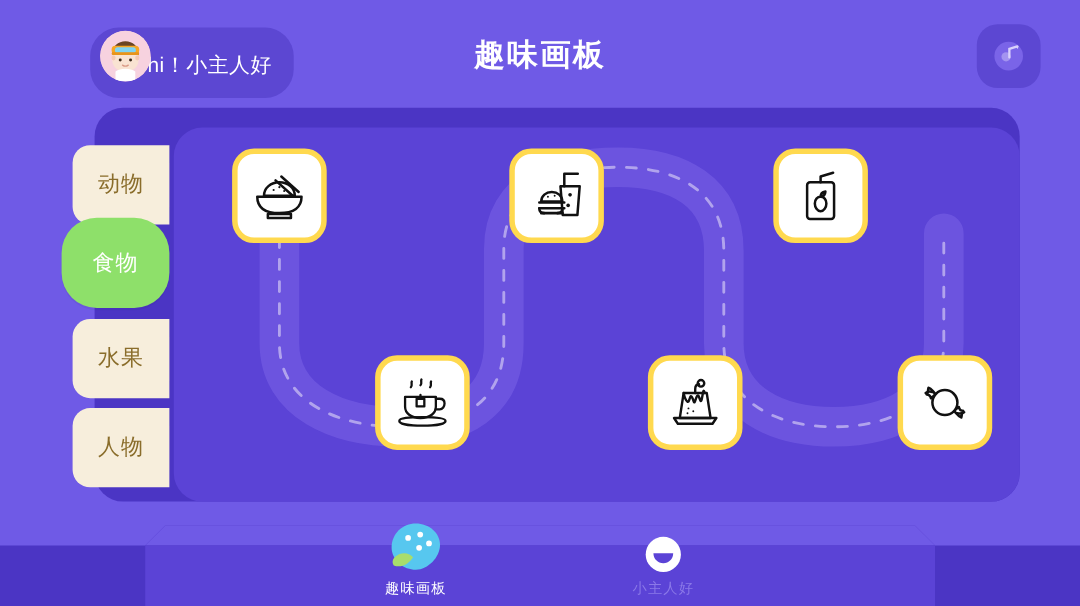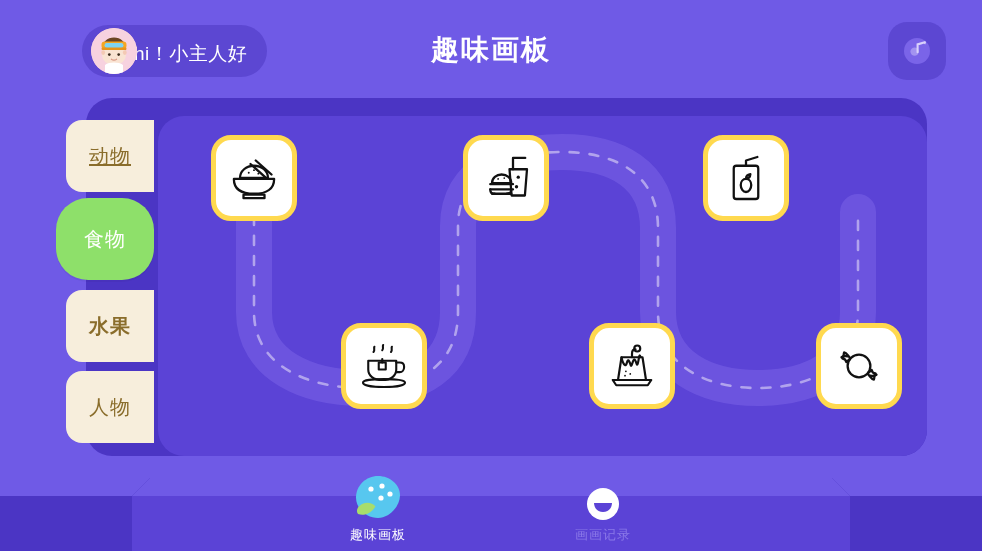--- a/index.html
+++ b/index.html
@@ -30,21 +30,21 @@
   .header {
     position: absolute;
     top: 0; left: 0;
     width: 982px;
     height: 100px;
   }
   .greeting-pill {
     position: absolute;
     left: 82px;
     top: 25px;
-    height: 52px;
+    height: 64px;
     padding: 4px 20px 0 52px;
     display: flex;
     align-items: center;
     background: #5c47d2;
     border-radius: 26px;
     box-sizing: border-box;
   }
   .greeting-text {
     color: #ffffff;
     font-size: 19px;
@@ -247,27 +247,27 @@
   <div class="board-outer"></div>
 
   <div class="board-inner">
     <svg class="path-svg" viewBox="0 0 769 340">
       <path d="M96 60 C96 60 96 150 96 196 C96 250 150 272 205 272 C260 272 300 250 300 196 L300 110 C300 56 350 36 404 36 C458 36 500 58 500 112 L500 196 C500 250 548 272 600 272 C652 272 700 250 700 196 L700 96" fill="none" stroke="#7a63e8" stroke-width="36" stroke-linecap="round" stroke-linejoin="round" opacity="0.55"></path>
       <path d="M96 60 C96 60 96 150 96 196 C96 250 150 272 205 272 C260 272 300 250 300 196 L300 110 C300 56 350 36 404 36 C458 36 500 58 500 112 L500 196 C500 250 548 272 600 272 C652 272 700 250 700 196 L700 96" fill="none" stroke="#bdb2f0" stroke-width="2.6" stroke-dasharray="9 11" stroke-linecap="round" opacity="0.85"></path>
     </svg>
   </div>
 
   <div class="tabs">
-    <div class="tab" style="top:0px;text-decoration:underline;">
+    <div class="tab" style="top:12px;">
       <span class="tab-label">动物</span>
     </div>
     <div class="tab active" style="top:78px; left:-10px; width:98px;">
       <span class="tab-label">食物</span>
     </div>
-    <div class="tab" style="top:170px;font-weight:bold;">
+    <div class="tab" style="top:170px;">
       <span class="tab-label">水果</span>
     </div>
     <div class="tab" style="top:251px;align-items:center;">
       <span class="tab-label">人物</span>
     </div>
   </div>
 
   <div class="card" style="left:211px; top:135px;">
     <svg width="56" height="56" viewBox="0 0 64 64">
       <g fill="none" stroke="#111" stroke-width="2.6" stroke-linecap="round" stroke-linejoin="round">
@@ -381,19 +381,19 @@
       </div>
 
 
       <div class="nav-item inactive" style="left:543px;">
         <div class="nav-icon">
           <svg width="38" height="38" viewBox="0 0 38 38">
             <circle cx="19" cy="19" r="16" fill="#ffffff"></circle>
             <path d="M10 18h18c0 5.2-4 9-9 9s-9-3.8-9-9z" fill="#5b43d6"></path>
           </svg>
         </div>
-        <div class="nav-label">画画记录</div>
+        <div class="nav-label">小主人好</div>
       </div>
 
     </div>
   </div>
 
 </div>
 
 </body></html>

